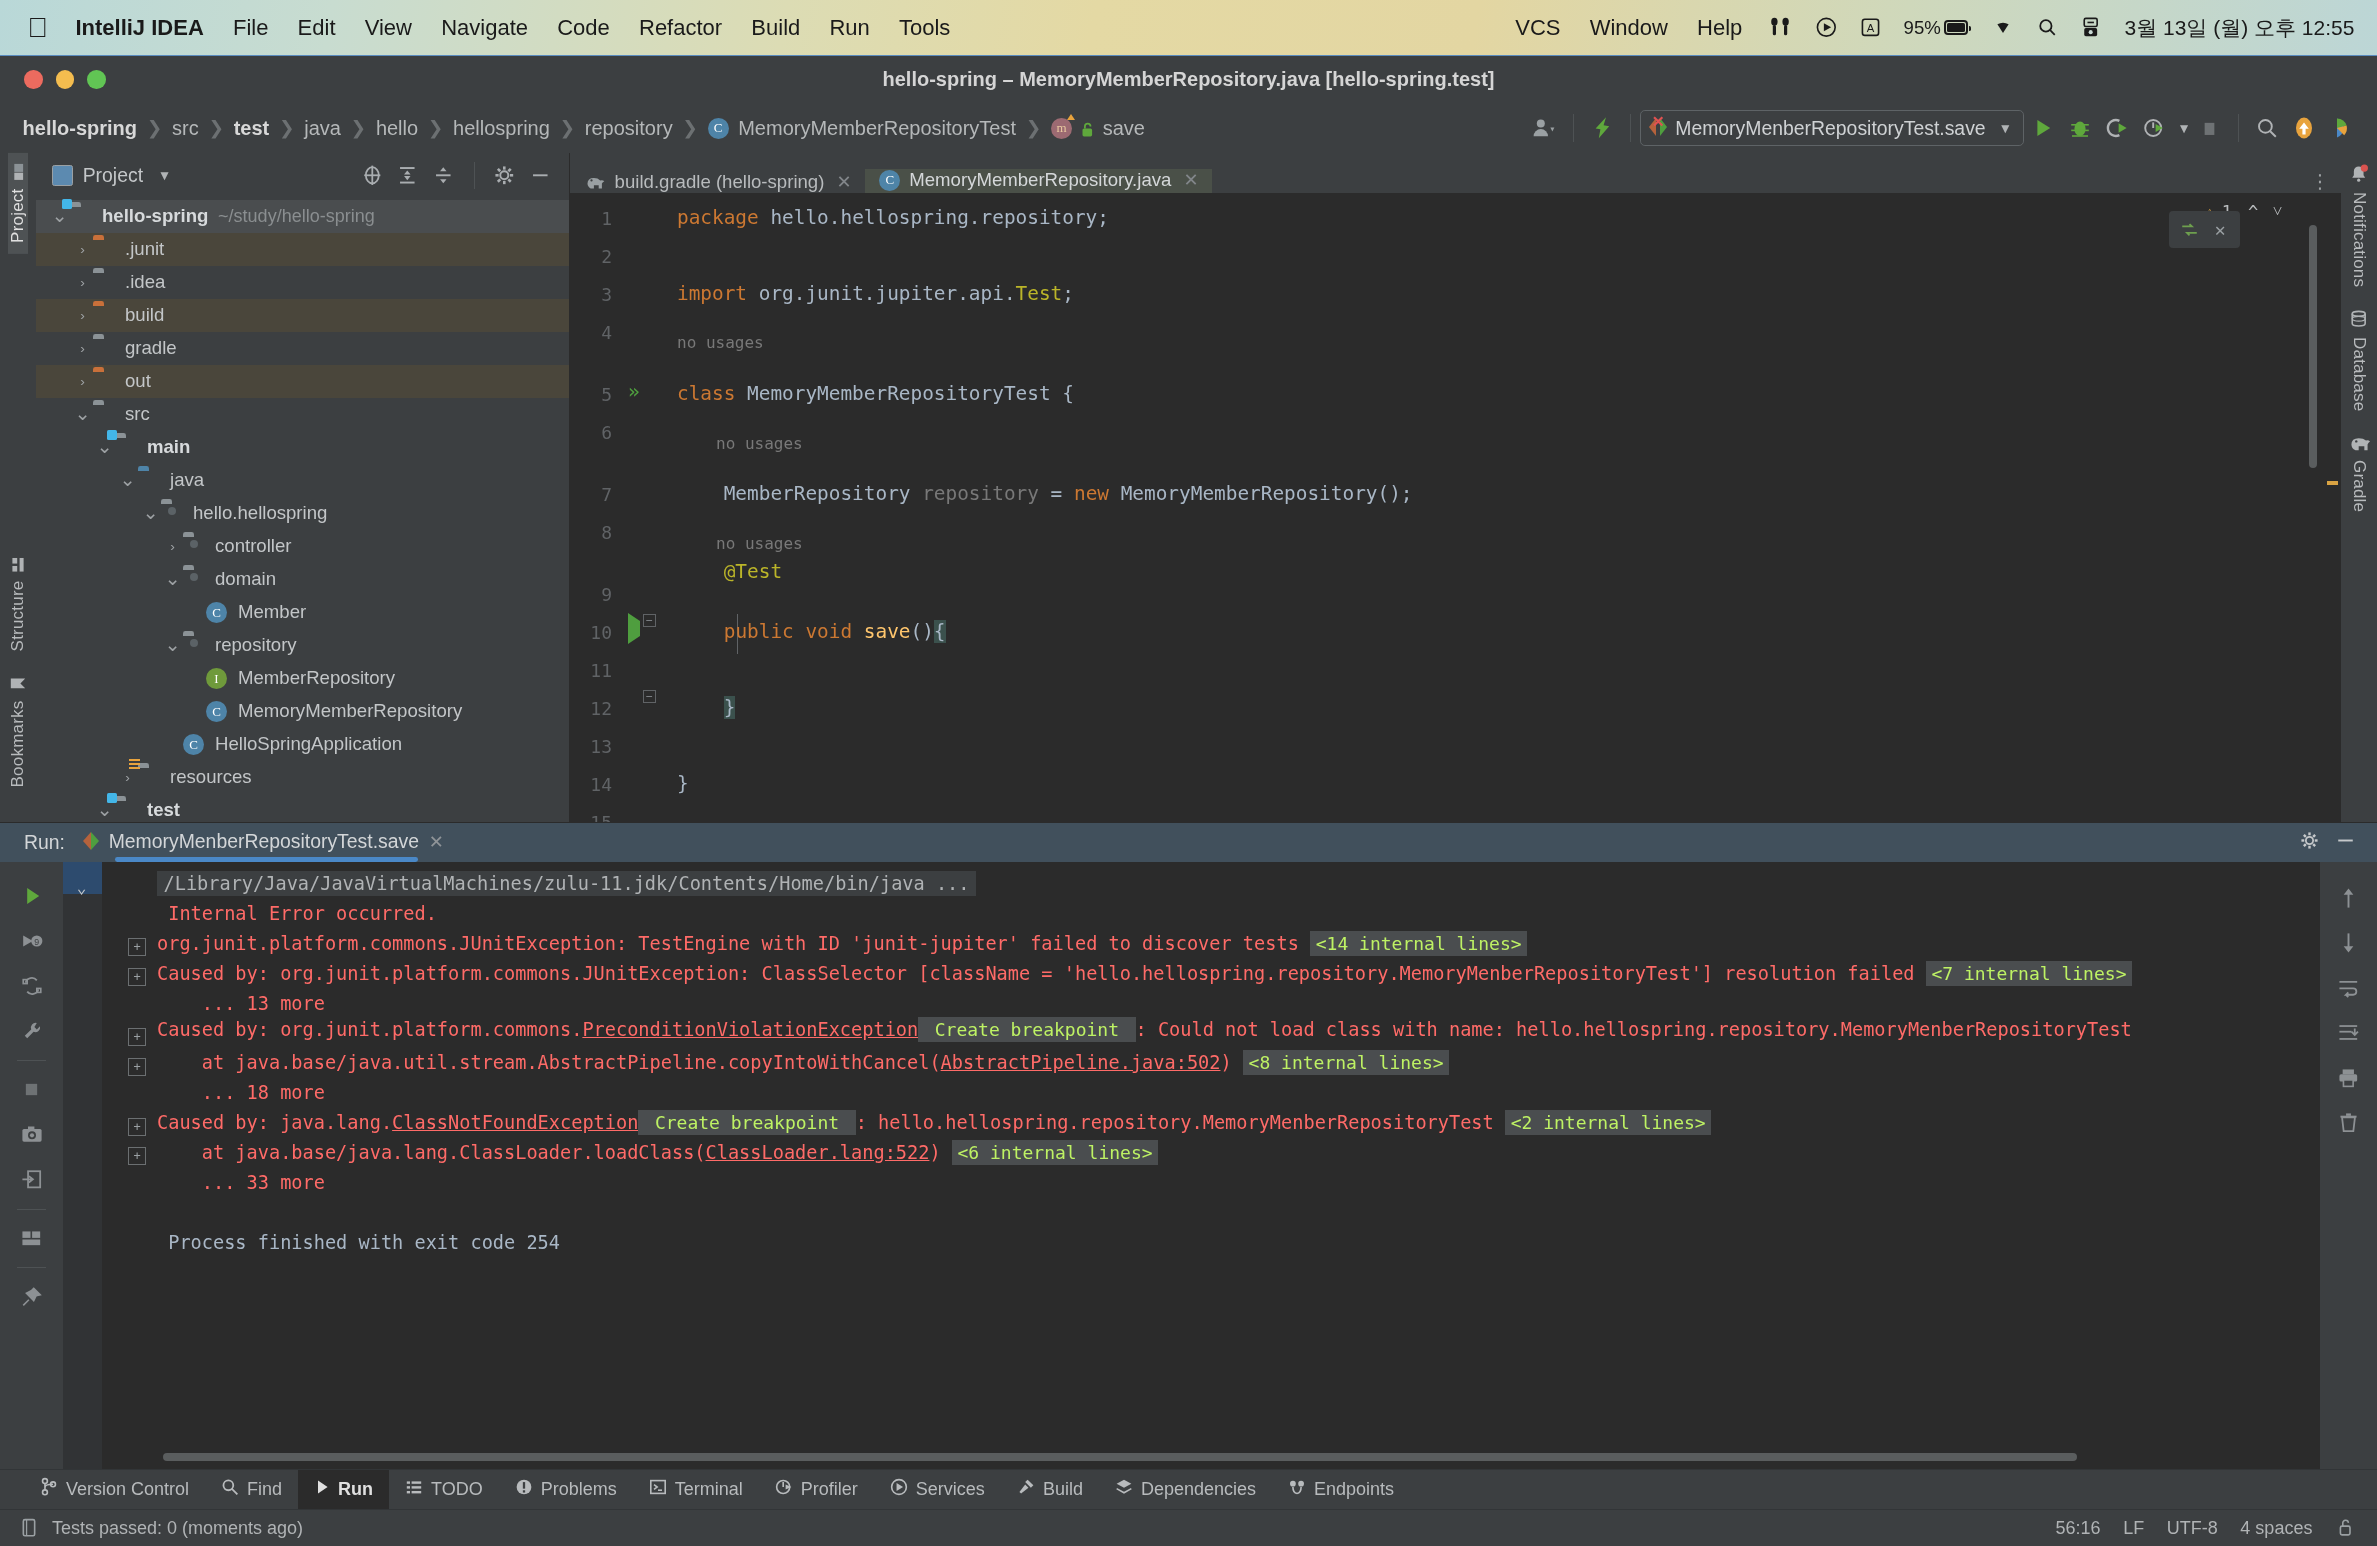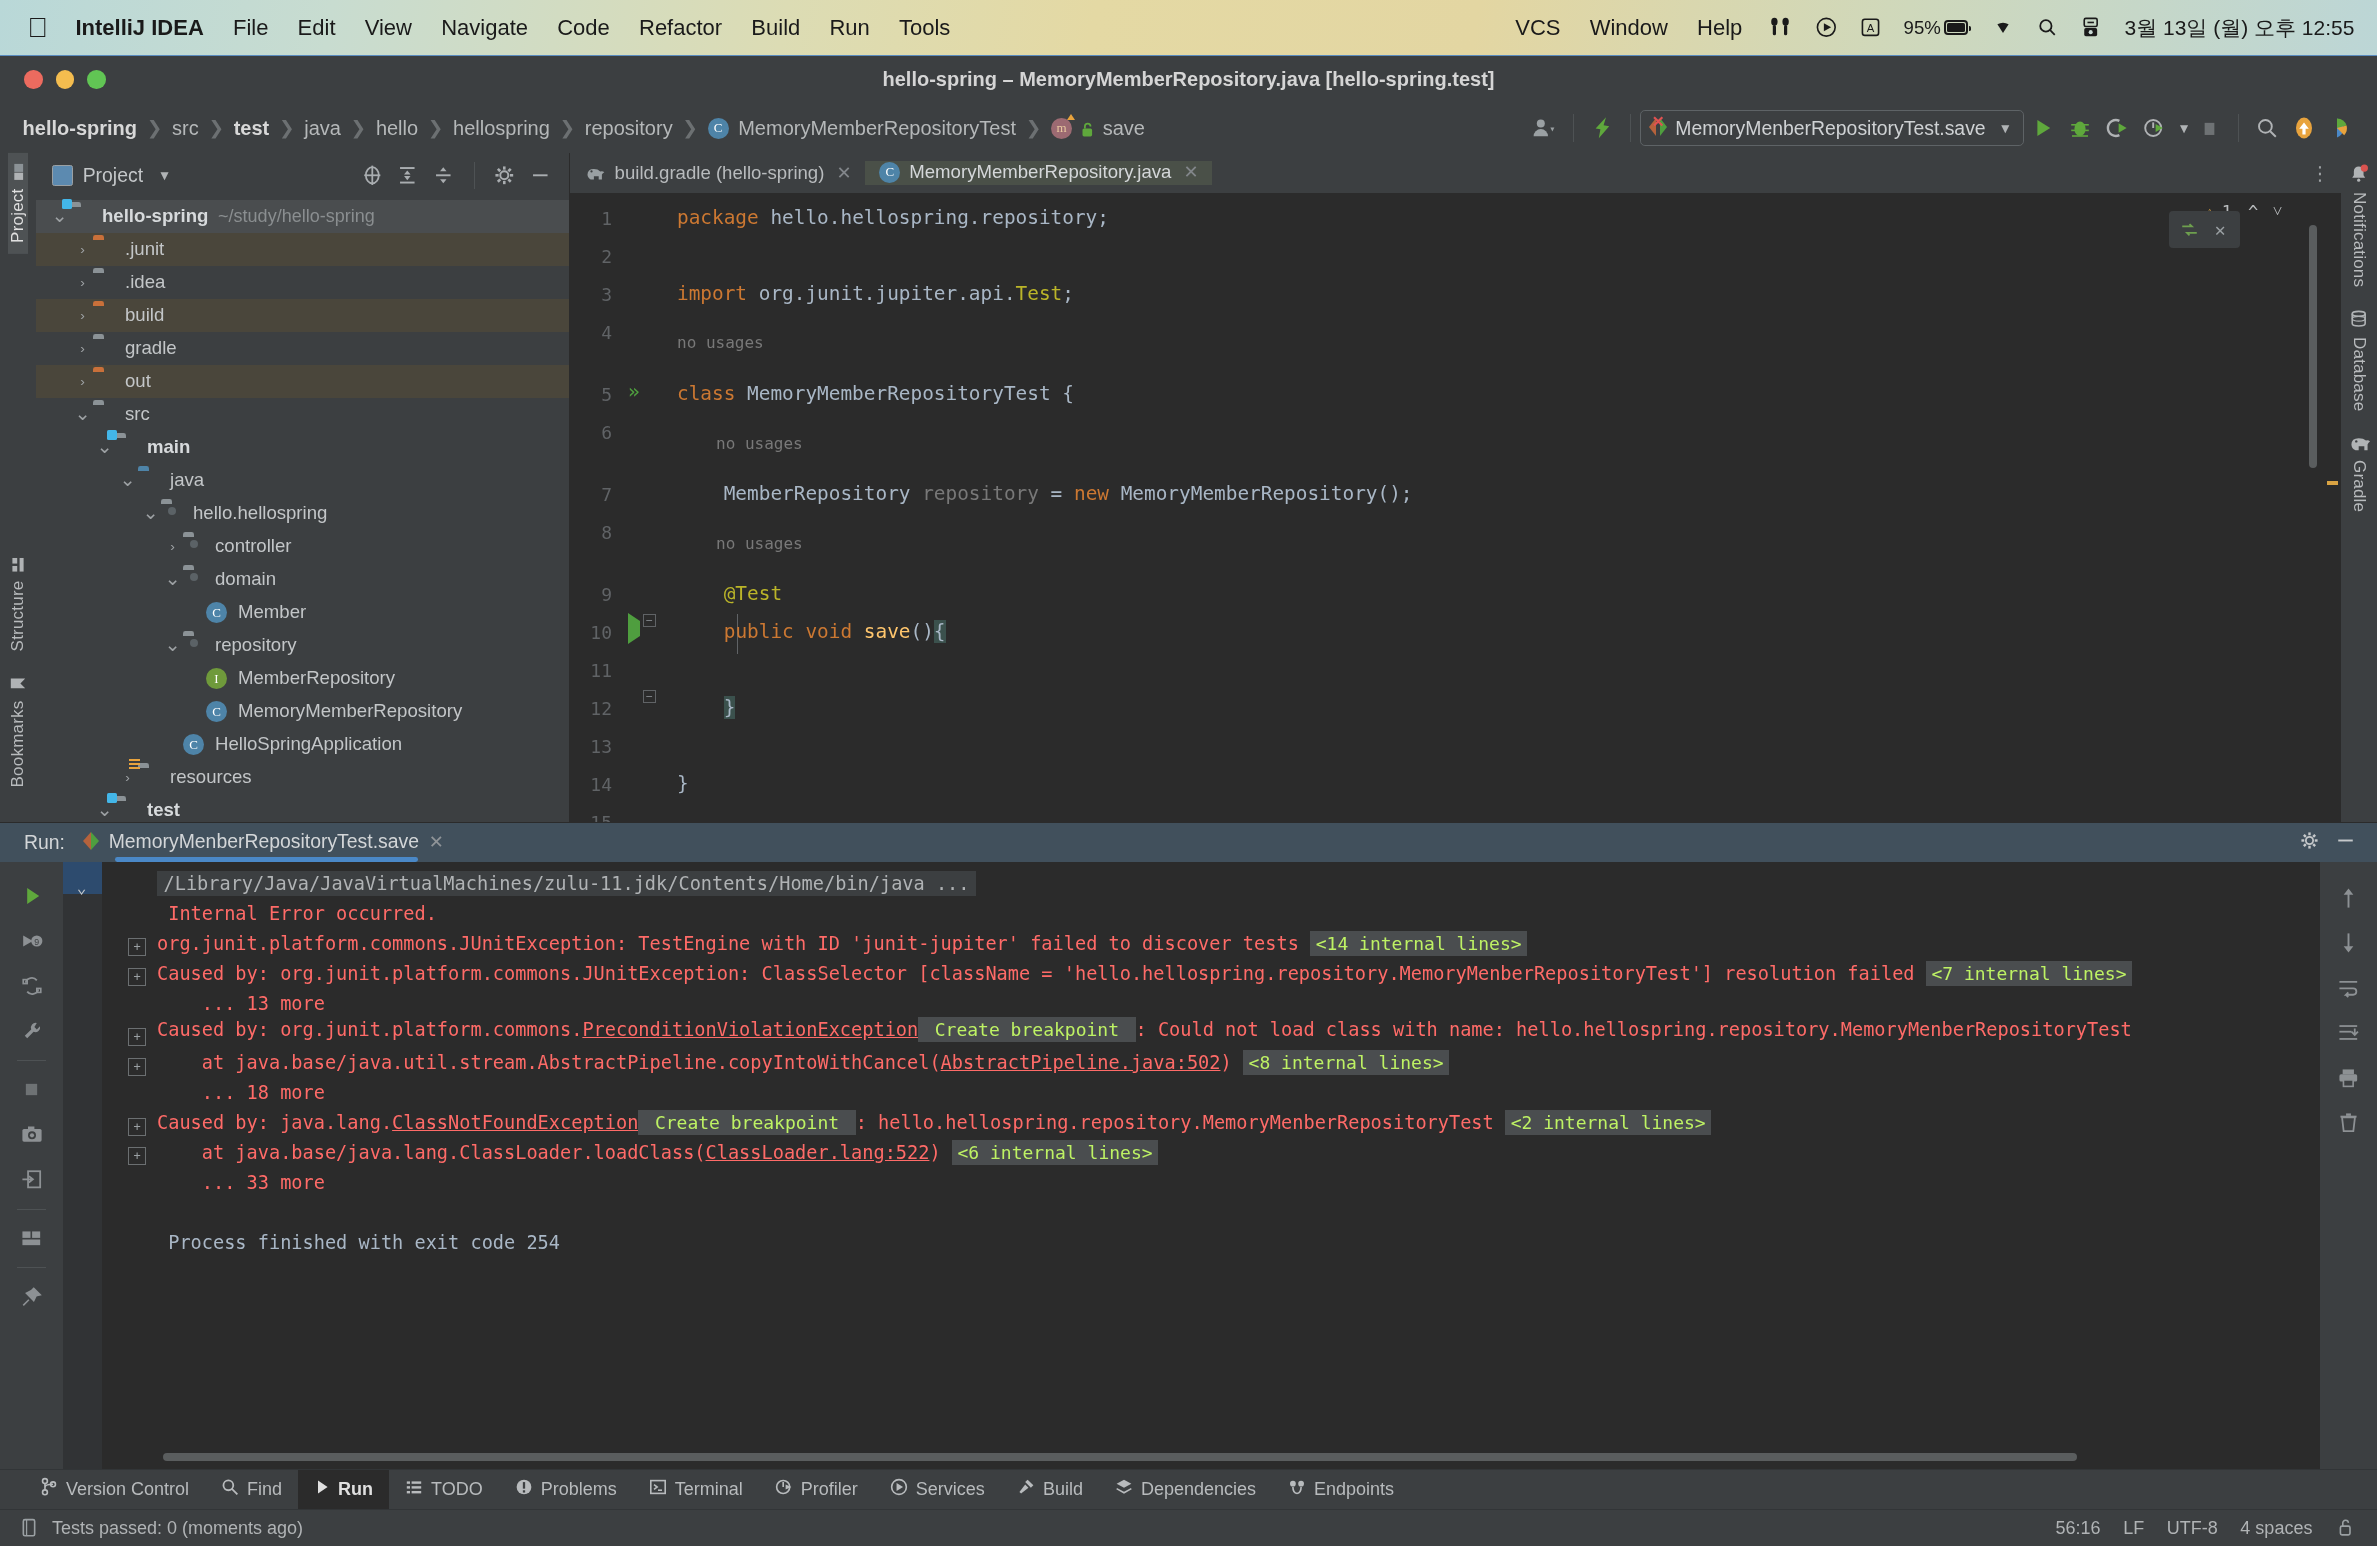--- a/index.html
+++ b/index.html
@@ -98,21 +98,21 @@
   .folder .badge { position: absolute; right: -1.6px; bottom: -2.4px; width: 9.7px; height: 9.7px; background: #43b6e8; border-radius: 1.6px; }
   .folder .pkgdot { position:absolute; left:6.5px; top:4px; width:8px; height:8px; border-radius:50%; background:#5b6266;}
   .folder .reslines { position:absolute; right:-2.4px; bottom:-3.2px; width:11.3px; height:11.3px; background: repeating-linear-gradient(#e8a33d 0 2.4px, transparent 2.4px 4px); }
   .cls { width: 21px; height: 21px; border-radius: 50%; background: #4e84a8; color: #fff; font-size: 13px; display: flex; align-items: center; justify-content: center; font-family: "Liberation Serif", serif; }
   .cls.iface { background: #6f9a3b; }
   .tlabel.bold { font-weight: bold; color: #d7dadc; }
   .tpath { color: #8a8e90; padding-left: 9.7px; font-size: 18px; }
 
   
   #editorcol { flex: 1; display: flex; flex-direction: column; min-width: 0; background: #2b2b2b; }
-  #tabs { height: 40px; background: #3c3f41; display: flex; align-items: center; flex: none; position: relative; }
+  #tabs { height: 40px; background: #3c3f41; display: flex; align-items: flex-end; flex: none; position: relative; }
   .etab { display: flex; align-items: center; gap: 9px; padding: 0 13px 0 14.6px; color: #b8bbbd; font-size: 18.6px; white-space: nowrap; }
   .etab.active { background: #4a5048; border-bottom: 2.4px solid #4a5048; color: #d4d7d9; }
   .etab .x { color: #82868a; font-size: 18px; padding-left: 3.2px; }
   .gradle-icon { width: 21px; height: 16px; display:flex; align-items:center; justify-content:center; color:#9aa0a3; font-size:17px;}
   .tabs-right { margin-left: auto; display: flex; align-items: center; padding-right: 11.3px; color: #9da1a4; font-size: 19.4px; }
 
   #editor { flex: 1; display: flex; min-height: 0; position: relative; overflow: hidden; background: #2b2b2b; }
   #gutter { width: 89px; flex: none; background: #2b2b2b; position: relative; font-family: "DejaVu Sans Mono", monospace; }
   .gl { position: absolute; right: 47px; color: #606366; font-size: 18px; text-align: right; width: 49px; }
   .gmark { position: absolute; left: 58px; }
@@ -622,21 +622,21 @@
             <div class="cline" style="top: 53px; left: 18px;"></div>
             <div class="cline" style="top: 91px; left: 18px;"><span class="k">import </span><span class="ident">org.junit.jupiter.api.</span><span class="ann">Test</span><span class="ident">;</span></div>
             <div class="cline" style="top: 129px; left: 18px;"></div>
             <div class="cline hint" style="top: 142px; left: 18px;">no usages</div>
             <div class="cline" style="top: 191px; left: 18px;"><span class="k">class </span><span class="ident">MemoryMemberRepositoryTest {</span></div>
             <div class="cline" style="top: 229px; left: 18px;"></div>
             <div class="cline hint" style="top: 243px; left: 57px;">no usages</div>
             <div class="cline" style="top: 291px; left: 18px;"><span class="ident">    MemberRepository </span><span class="param">repository</span><span class="ident"> = </span><span class="k">new </span><span class="ident">MemoryMemberRepository();</span></div>
             <div class="cline" style="top: 329px; left: 18px;"></div>
             <div class="cline hint" style="top: 343px; left: 57px;">no usages</div>
-            <div class="cline" style="top: 391px; left: 18px;"><span class="ann">    @Test</span></div>
+            <div class="cline" style="top: 369px; left: 18px;"><span class="ann">    @Test</span></div>
             <div class="cline" style="top: 429px; left: 18px;"><span class="ident">    </span><span class="k">public void </span><span class="meth">save</span><span class="ident">()</span><span class="brace-hl">{</span></div>
             <div class="cline" style="top: 467px; left: 18px;"></div>
             <div class="cline" style="top: 505px; left: 18px;"><span class="ident">    </span><span class="brace-hl">}</span></div>
             <div class="cline" style="top: 543px; left: 18px;"></div>
             <div class="cline" style="top: 581px; left: 18px;"><span class="ident">}</span></div>
             <div class="cline" style="top: 619px; left: 18px;"></div>
           </div>
         <div id="markerbar">
           <div id="scroll-v"></div>
           <div class="mk" style="top:288px;background:#d9a343;"></div>

